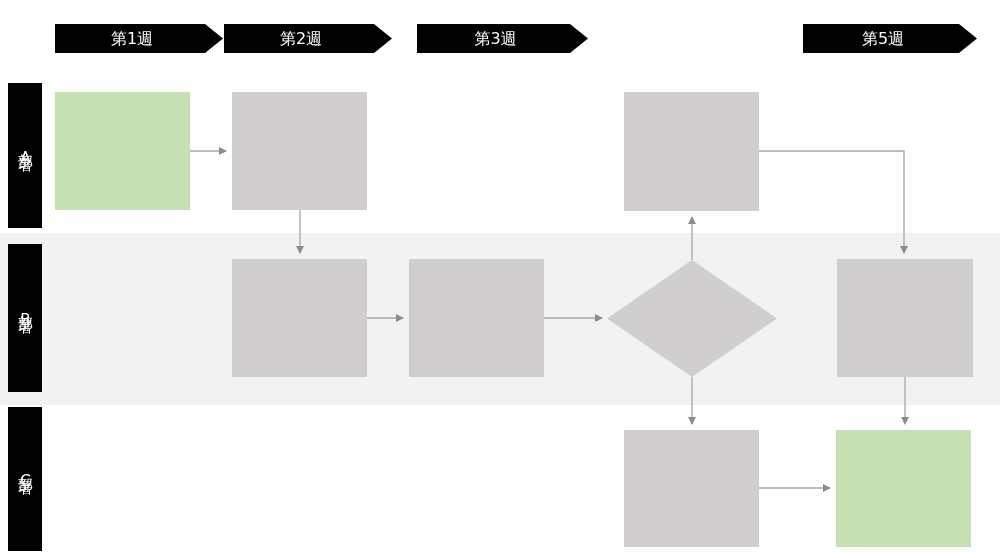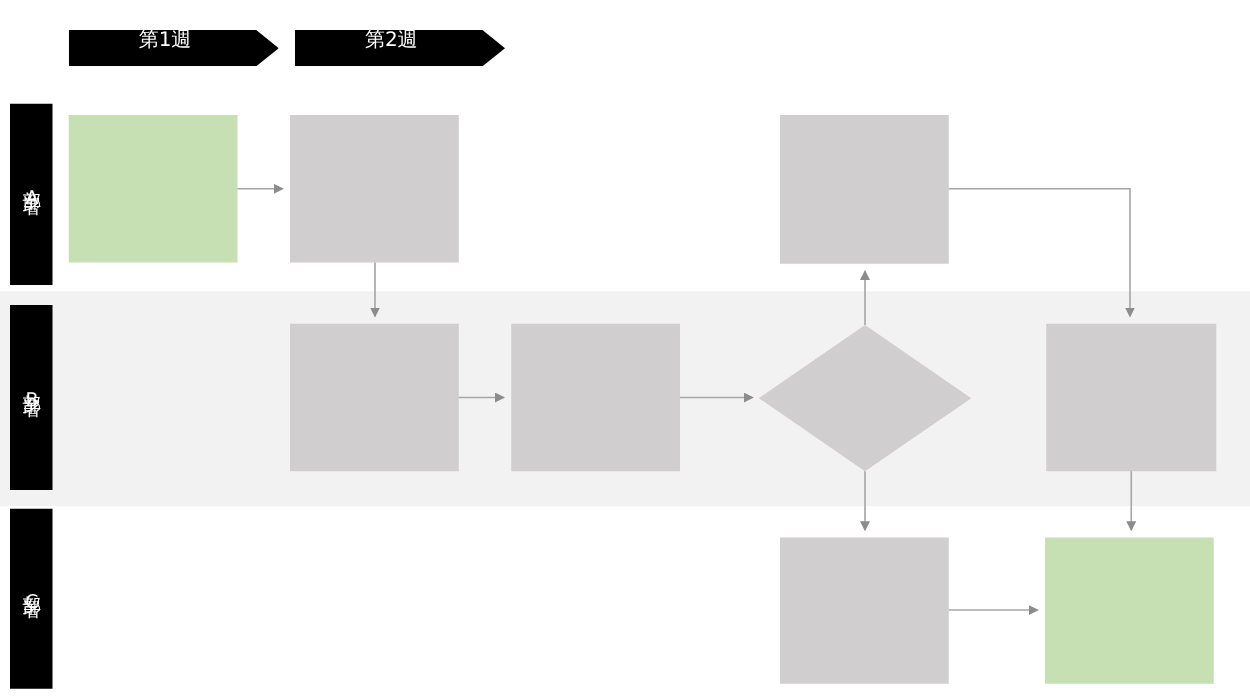--- a/index.html
+++ b/index.html
@@ -27,21 +27,21 @@
   
   .week-banner {
     position: absolute;
     top: 24px;
     height: 29px;
     width: 168px;
     background: var(--banner-bg, #000000);
     color: var(--banner-text, #ffffff);
     clip-path: polygon(0 0, calc(100% - 18px) 0, 100% 50%, calc(100% - 18px) 100%, 0 100%);
     display: flex;
-    align-items: flex-start;
+    align-items: center;
     justify-content: center;
     padding-right: 14px;
     box-sizing: border-box;
     font-size: 16px;
     line-height: 1;
   }
   
   .lane-label {
     position: absolute;
     left: 8px;
@@ -88,22 +88,28 @@
 </head>
 <body>
 
 <div class="canvas">
 
   <div class="lane-band"></div>
 
   <div class="week-banner" style="left:55px">
     <span>第1週</span>
   </div>
-  <div class="week-banner" style="left:236px">
+  <div class="week-banner" style="left:224px">
     <span>第2週</span>
+  </div>
+  <div class="week-banner" style="left:417px; width:171px">
+    <span>第3週</span>
+  </div>
+  <div class="week-banner" style="left:803px; width:174px">
+    <span>第5週</span>
   </div>
 
   <div class="lane-label" style="top:83px;  height:145px">
     <span>部署A</span>
   </div>
   <div class="lane-label" style="top:244px; height:148px">
     <span>部署B</span>
   </div>
   <div class="lane-label" style="top:407px; height:144px">
     <span>部署C</span>

